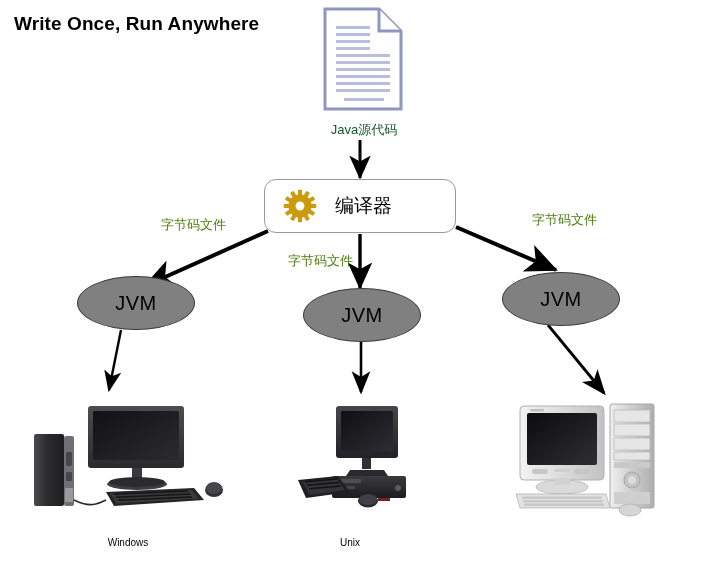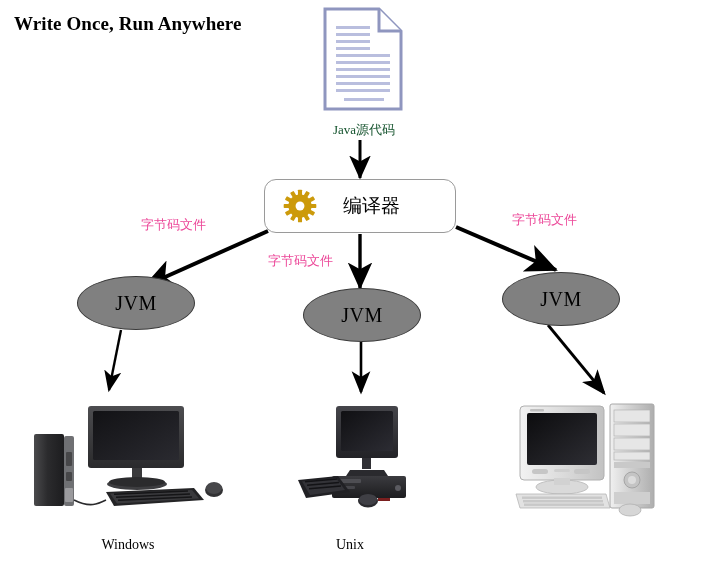--- a/index.html
+++ b/index.html
@@ -9,21 +9,20 @@
   }
   body {
     font-family: "Liberation Sans", "DejaVu Sans", sans-serif;
   }
   #canvas {
     position: relative;
     width: 702px;
     height: 569px;
     background: #ffffff;
     overflow: hidden;
-    font-family: Liberation Serif, serif;
   }
   .abs { position: absolute; }
 
   
   #title {
     left: 14px;
     top: 13px;
     font-size: 19px;
     font-weight: bold;
     color: #000000;
@@ -57,31 +56,32 @@
     border: 1.4px solid #9a9a9a;
     border-radius: 12px;
     background: #ffffff;
     box-sizing: border-box;
     display: flex;
     align-items: center;
     padding-left: 18px;
   }
   #gear-icon { width: 34px; height: 34px; flex: none; }
   #compiler-label {
-    margin-left: 26px;
+    margin-left: 18px;
     font-size: 19px;
     color: #000000;
     white-space: nowrap;
   }
 
   
   .bytecode-label {
     font-size: 13px;
-    color: #ec4899;
-    white-space: nowrap;
+    color: #4d7c0f;
+    white-space: nowrap;
+    margin-left: 20px;
   }
   #bytecode-left  { left: 141px; top: 216px; }
   #bytecode-mid   { left: 268px; top: 252px; }
   #bytecode-right { left: 512px; top: 211px; }
 
   
   .jvm {
     width: 118px;
     height: 54px;
     border-radius: 50%;
@@ -102,21 +102,21 @@
   
   #arrows { left: 0; top: 0; width: 702px; height: 569px; }
 
   
   #pc-windows { left: 28px;  top: 396px; width: 200px; height: 116px; }
   #pc-unix    { left: 292px; top: 400px; width: 116px; height: 110px; }
   #pc-macos   { left: 514px; top: 398px; width: 150px; height: 120px; }
 
   
   .os-label {
-    font-size: 14px;
+    font-size: 10px;
     color: #000000;
     text-align: center;
     white-space: nowrap;
   }
   #os-windows { left: 66px;  top: 537px; width: 124px; }
   #os-unix    { left: 288px; top: 537px; width: 124px; }
   #os-macos   { left: 528px; top: 537px; width: 124px; }
 </style>
 </head>
 <body>

